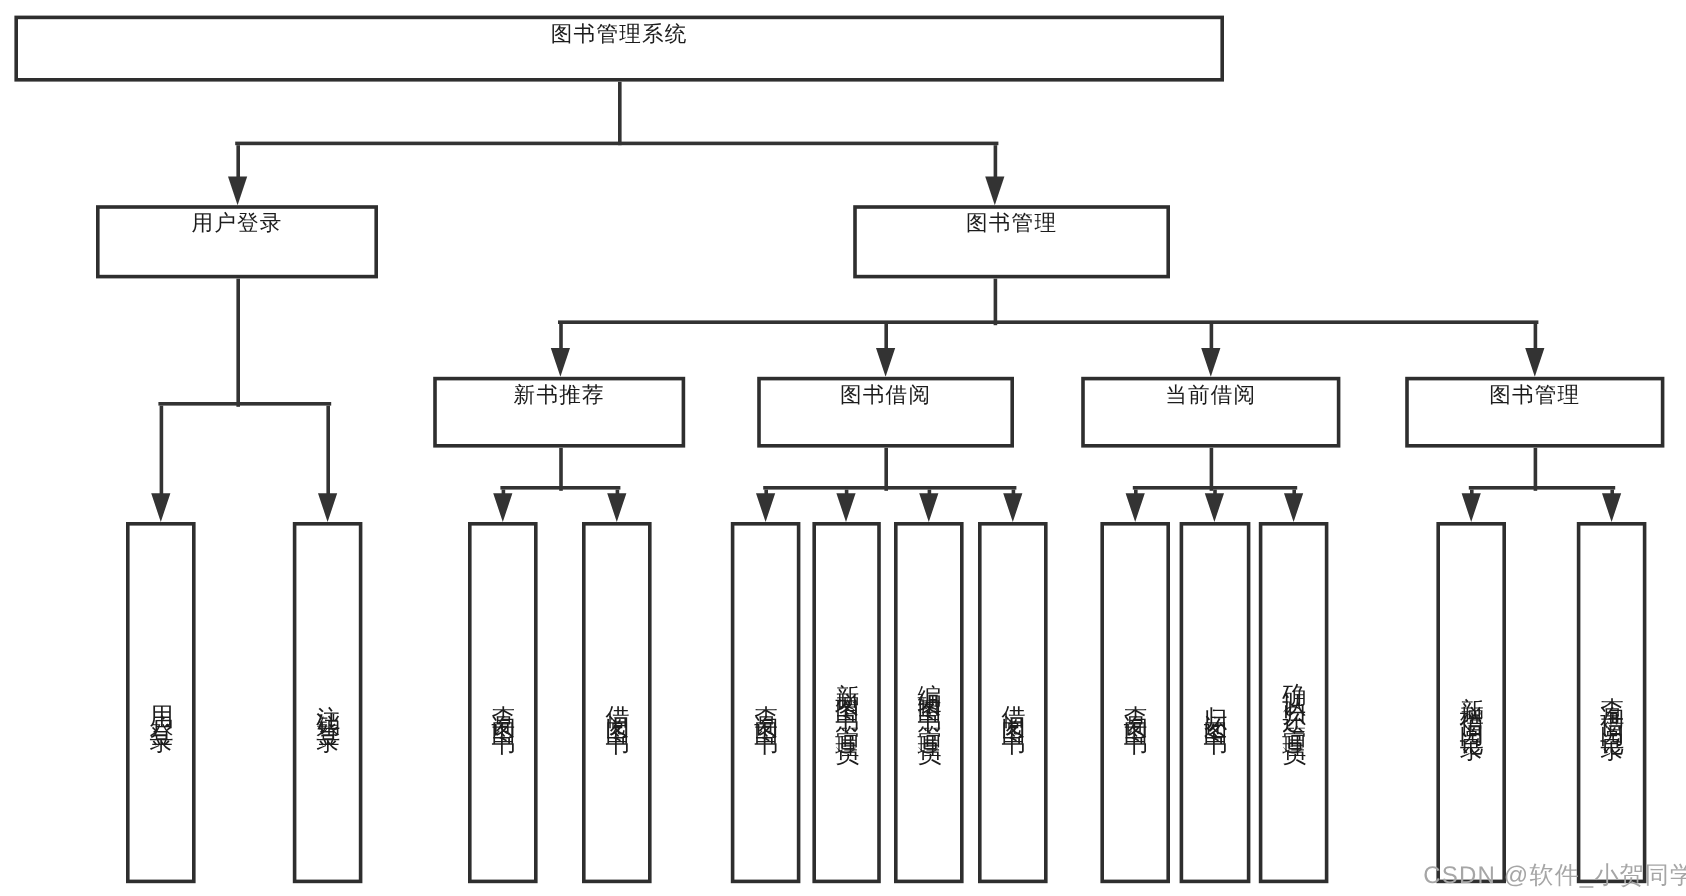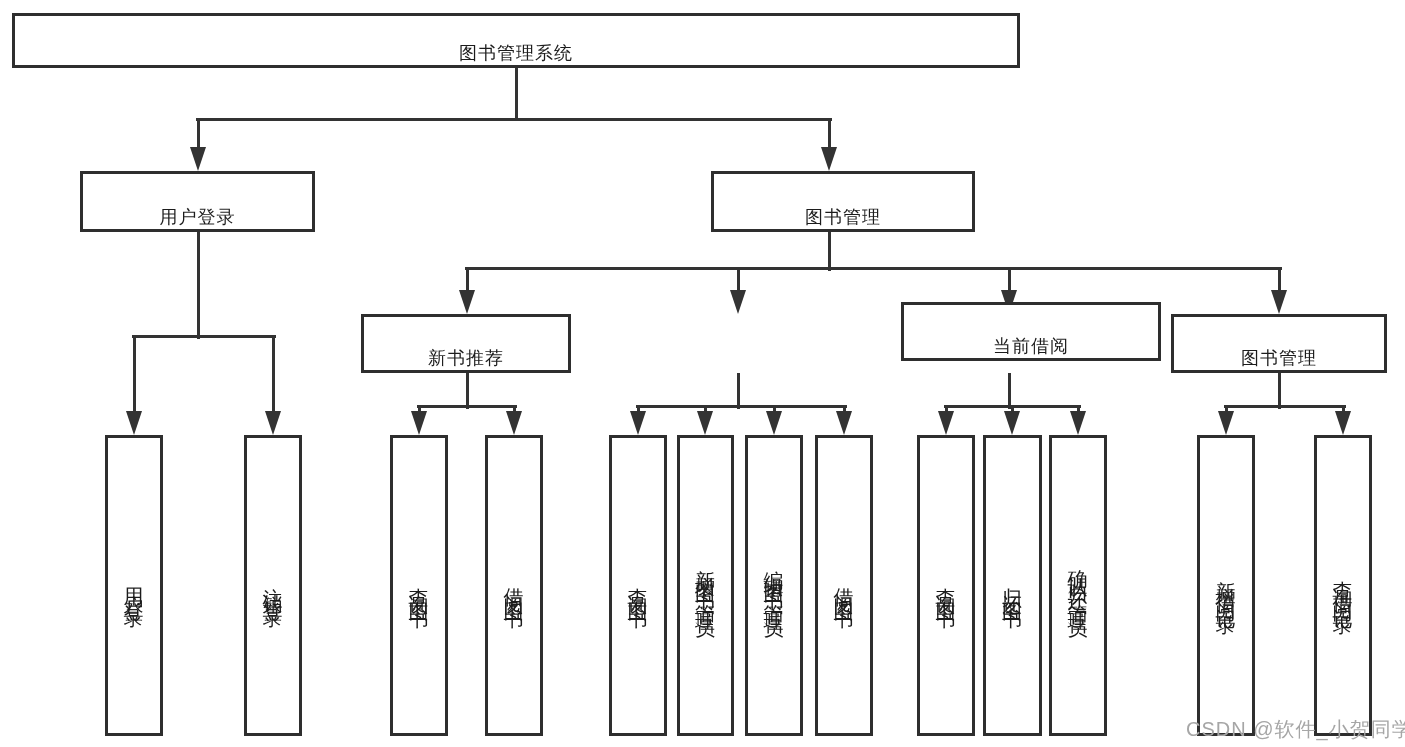--- a/index.html
+++ b/index.html
@@ -15,21 +15,21 @@
     position:relative;
     width:1405px;height:747px;
     background:var(--bg);
     overflow:hidden;
   }
   .hbox{
     position:absolute;
     box-sizing:border-box;
     border:3px solid var(--border);
     background:#fff;
-    display:flex;align-items:flex-end;justify-content:center;
+    display:flex;align-items:flex-start;justify-content:center;
     color:var(--text);
     font-size:18px;
     letter-spacing:1px;
     z-index:2;
   }
   .vbox{
     position:absolute;
     box-sizing:border-box;
     border:3px solid var(--border);
     background:#fff;
@@ -76,21 +76,24 @@
   <div class="hbox" style="left:80px;top:171px;width:235px;height:61px;">
     <span>用户登录</span>
   </div>
   <div class="hbox" style="left:711px;top:171px;width:264px;height:61px;">
     <span>图书管理</span>
   </div>
 
   <div class="hbox" style="left:361px;top:314px;width:210px;height:59px;">
     <span>新书推荐</span>
   </div>
-  <div class="hbox" style="left:901px;top:302px;width:260px;height:59px;font-family:Liberation Mono, monospace;">
+  <div class="hbox" style="left:631px;top:314px;width:214px;height:59px;">
+    <span>图书借阅</span>
+  </div>
+  <div class="hbox" style="left:901px;top:314px;width:216px;height:59px;font-family:Liberation Mono, monospace;">
     <span>当前借阅</span>
   </div>
   <div class="hbox" style="left:1171px;top:314px;width:216px;height:59px;">
     <span>图书管理</span>
   </div>
 
   <div class="vbox" style="left:105px;top:435px;width:58px;height:301px;">
     <span class="vtext">用户登录</span>
   </div>
   <div class="vbox" style="left:244px;top:435px;width:58px;height:301px;">

